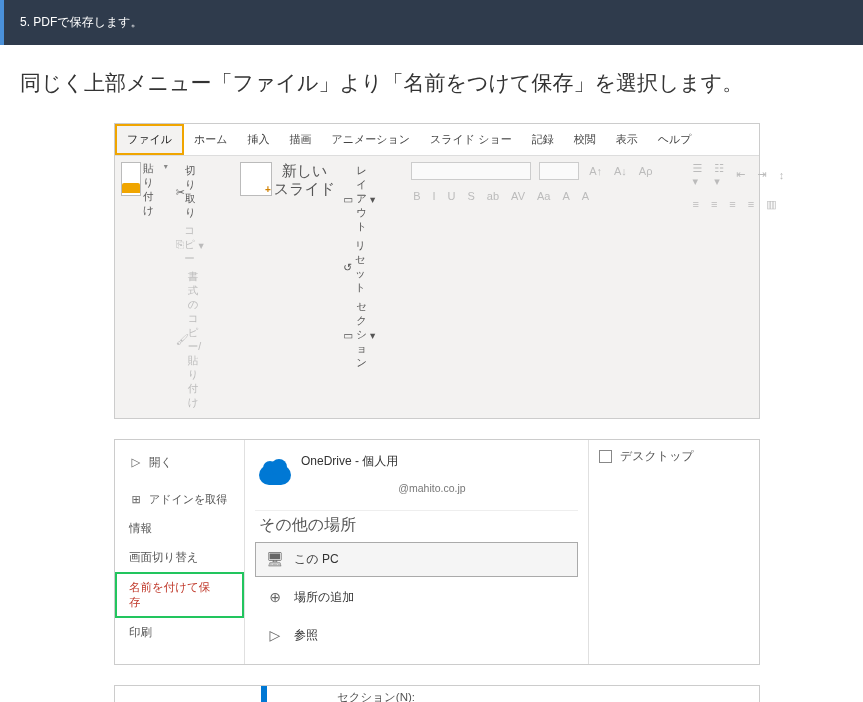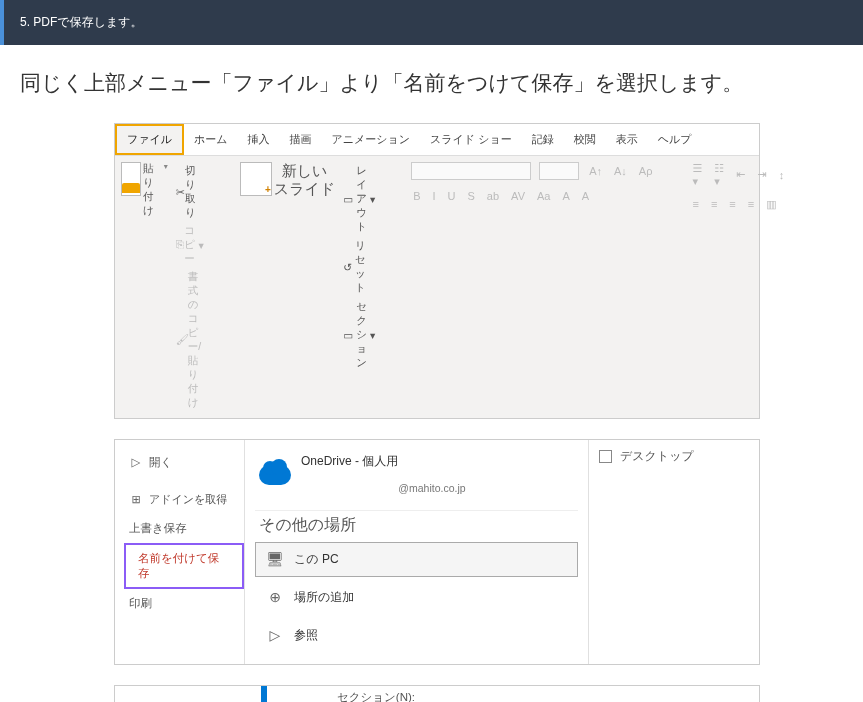--- a/index.html
+++ b/index.html
@@ -93,25 +93,24 @@
   }
   .nav-item {
     padding: 7px 14px;
     color: #555;
     display: flex; align-items: center; gap: 6px;
     font-size: 11.5px;
   }
   .nav-item.small { font-size: 11px; }
   .nav-icon { width: 14px; text-align: center; color: #666; }
   .nav-item.highlight {
-    border: 2px solid #8b5cf6;
+    border: 2px solid #22c55e;
     color: #c0392b;
     padding: 6px 12px;
     line-height: 1.3;
-    margin-left: 9px;
   }
   .saveas-mid {
     flex: 1;
     padding: 8px 10px;
     border-right: 1px solid #e0e0e0;
   }
   .onedrive-row { display: flex; align-items: center; gap: 10px; padding: 6px 4px 14px; }
   .cloud-icon {
     width: 32px; height: 20px;
     background: #0078d4; border-radius: 12px;
@@ -278,21 +277,24 @@
       <div class="nav-item">
           <span class="nav-icon">▷</span>
           <span>開く</span>
         </div>
       <div style="height:8px;"></div>
       <div class="nav-item small">
           <span class="nav-icon">⊞</span>
           <span>アドインを取得</span>
         </div>
       <div class="nav-item">
-          <span>上書き保存</span>
+          <span>情報</span>
+        </div>
+      <div class="nav-item">
+          <span>画面切り替え</span>
         </div>
       <div class="nav-item highlight">
           <span style="white-space:pre;">名前を付けて保
 存</span>
         </div>
       <div class="nav-item">
           <span>印刷</span>
         </div>
     </div>
     <div class="saveas-mid">

